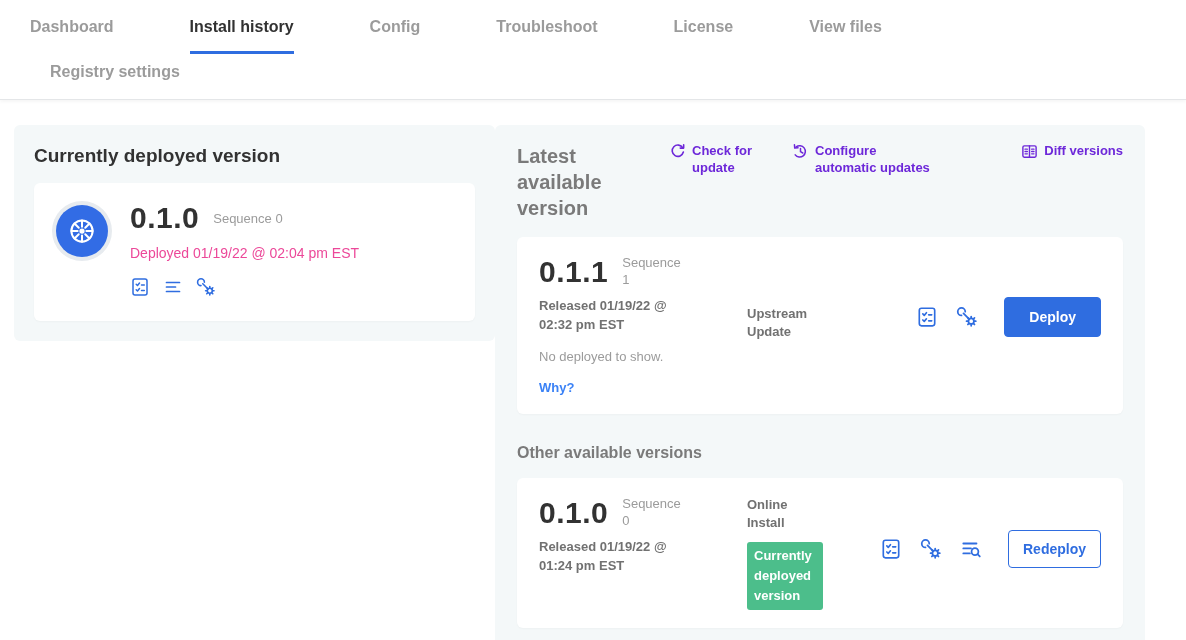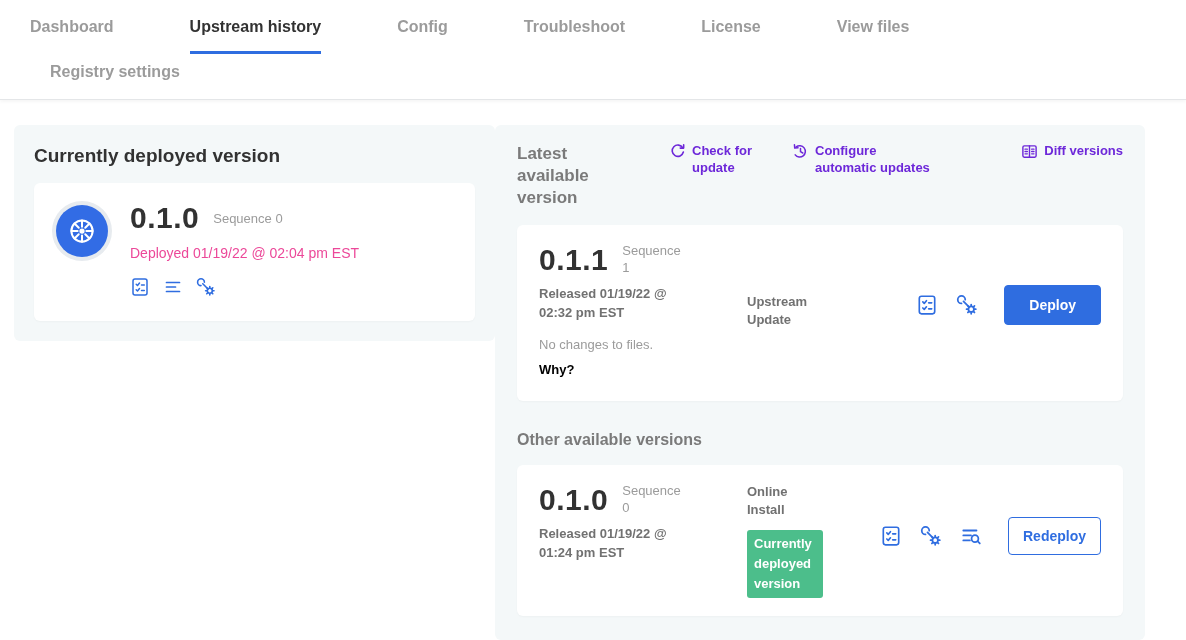--- a/index.html
+++ b/index.html
@@ -49,37 +49,37 @@
   .seq { font-size:13px; color:#9b9b9b; margin-left:14px; }
   .seq.wrap { width:64px; line-height:1.3; }
   .deployed { margin-top:10px; font-size:14px; color:#ec4899; }
   .icon-row { margin-top:16px; display:flex; align-items:center; gap:13px; color:#2f6de0; }
   .ic  { width:20px; height:20px; display:block; }
   .ic-lg { width:22px; height:22px; display:block; }
   .lic { width:17px; height:17px; display:block; flex:0 0 auto; }
 
   
   .panel-head { display:flex; align-items:flex-start; }
-  .latest-title { margin:0; font-size:17px; font-weight:bold; color:#7a7a7a; width:122px; line-height:1.3; }
+  .latest-title { margin:0; font-size:20px; font-weight:bold; color:#7a7a7a; width:122px; line-height:1.3; }
   .hlink {
     display:flex; gap:6px; align-items:flex-start; text-decoration:none;
     color:#6d28d9; font-size:13px; font-weight:bold; line-height:1.3; margin-left:30px;
   }
   .hlink .lbl-wrap-70  { width:70px;  display:inline-block; }
   .hlink .lbl-wrap-120 { width:122px; display:inline-block; }
   .hlink.diff { margin-left:auto; align-items:center; }
 
   
   .vcard { margin-top:16px; padding:18px 22px; display:flex; align-items:flex-start; }
   .latest-card { min-height:176px; }
   .other-card  { min-height:132px; }
   .colA { width:208px; flex:0 0 auto; }
   .released { margin-top:8px; font-size:13px; font-weight:bold; color:#717171; width:142px; line-height:1.45; }
   .nochanges { margin-top:14px; font-size:13px; color:#9b9b9b; }
-  .why { display:inline-block; margin-top:10px; font-size:13px; font-weight:bold; color:#000000; text-decoration:none; }
+  .why { display:inline-block; margin-top:16px; font-size:13px; font-weight:bold; color:#3b82f6; text-decoration:none; }
   .colB { flex:0 0 auto; width:118px; }
   .latest-card .colB { margin-top:50px; }
   .source { font-size:13px; font-weight:bold; color:#717171; width:72px; line-height:1.4; }
   .badge {
     display:inline-block; margin-top:10px; background:#4cbe8b; color:#ffffff;
     font-size:13px; font-weight:bold; line-height:1.55; padding:4px 7px;
     border-radius:3px; width:76px;
   }
   .actions { margin-left:auto; display:flex; align-items:center; gap:18px; color:#2f6de0; }
   .latest-card .actions { margin-top:42px; }
@@ -89,21 +89,21 @@
   .btn-secondary { background:#fff; color:#2f6de0; border:1px solid #2f6de0; padding:10px 14px; margin-left:8px; }
 
   .other-title { margin:30px 0 0; font-size:16px; font-weight:bold; color:#7a7a7a; }
 </style>
 </head>
 <body>
 
 <nav class="topnav" data-interactable="false">
   <div class="tabrow1" data-interactable="false">
     <div class="tab" data-interactable="true">Dashboard</div>
-    <div class="tab active" data-interactable="true">Upstream history</div>
+    <div class="tab active" data-interactable="true">Install history</div>
     <div class="tab" data-interactable="true">Config</div>
     <div class="tab" data-interactable="true">Troubleshoot</div>
     <div class="tab" data-interactable="true">License</div>
     <div class="tab" data-interactable="true">View files</div>
   </div>
   <div class="tabrow2" data-interactable="false">
     <div class="tab" data-interactable="true">Registry settings</div>
   </div>
 </nav>
 
@@ -176,21 +176,21 @@
       </a>
     </div>
 
     <div class="card vcard latest-card" data-interactable="false">
       <div class="colA" data-interactable="false">
         <div class="ver-row" data-interactable="false">
           <span class="ver" data-interactable="false">0.1.1</span>
           <span class="seq wrap" data-interactable="false">Sequence 1</span>
         </div>
         <div class="released" data-interactable="false">Released 01/19/22 @ 02:32 pm EST</div>
-        <div class="nochanges" data-interactable="false">No changes to files.</div>
+        <div class="nochanges" data-interactable="false">No deployed to show.</div>
         <a class="why" data-interactable="true">Why?</a>
       </div>
       <div class="colB" data-interactable="false">
         <div class="source" data-interactable="false">Upstream Update</div>
       </div>
       <div class="actions" data-interactable="false">
         <svg class="ic-lg" data-interactable="true" viewBox="0 0 20 20" fill="none" stroke="currentColor" stroke-width="1.5" stroke-linecap="round" stroke-linejoin="round">
           <rect x="3" y="2" width="14" height="16" rx="2"></rect>
           <path d="M6.2 7.2l1.3 1.3 2-2.4M11.5 8h2.8M6.2 12.7l1.3 1.3 2-2.4M11.5 13.5h2.8"></path>
         </svg>

